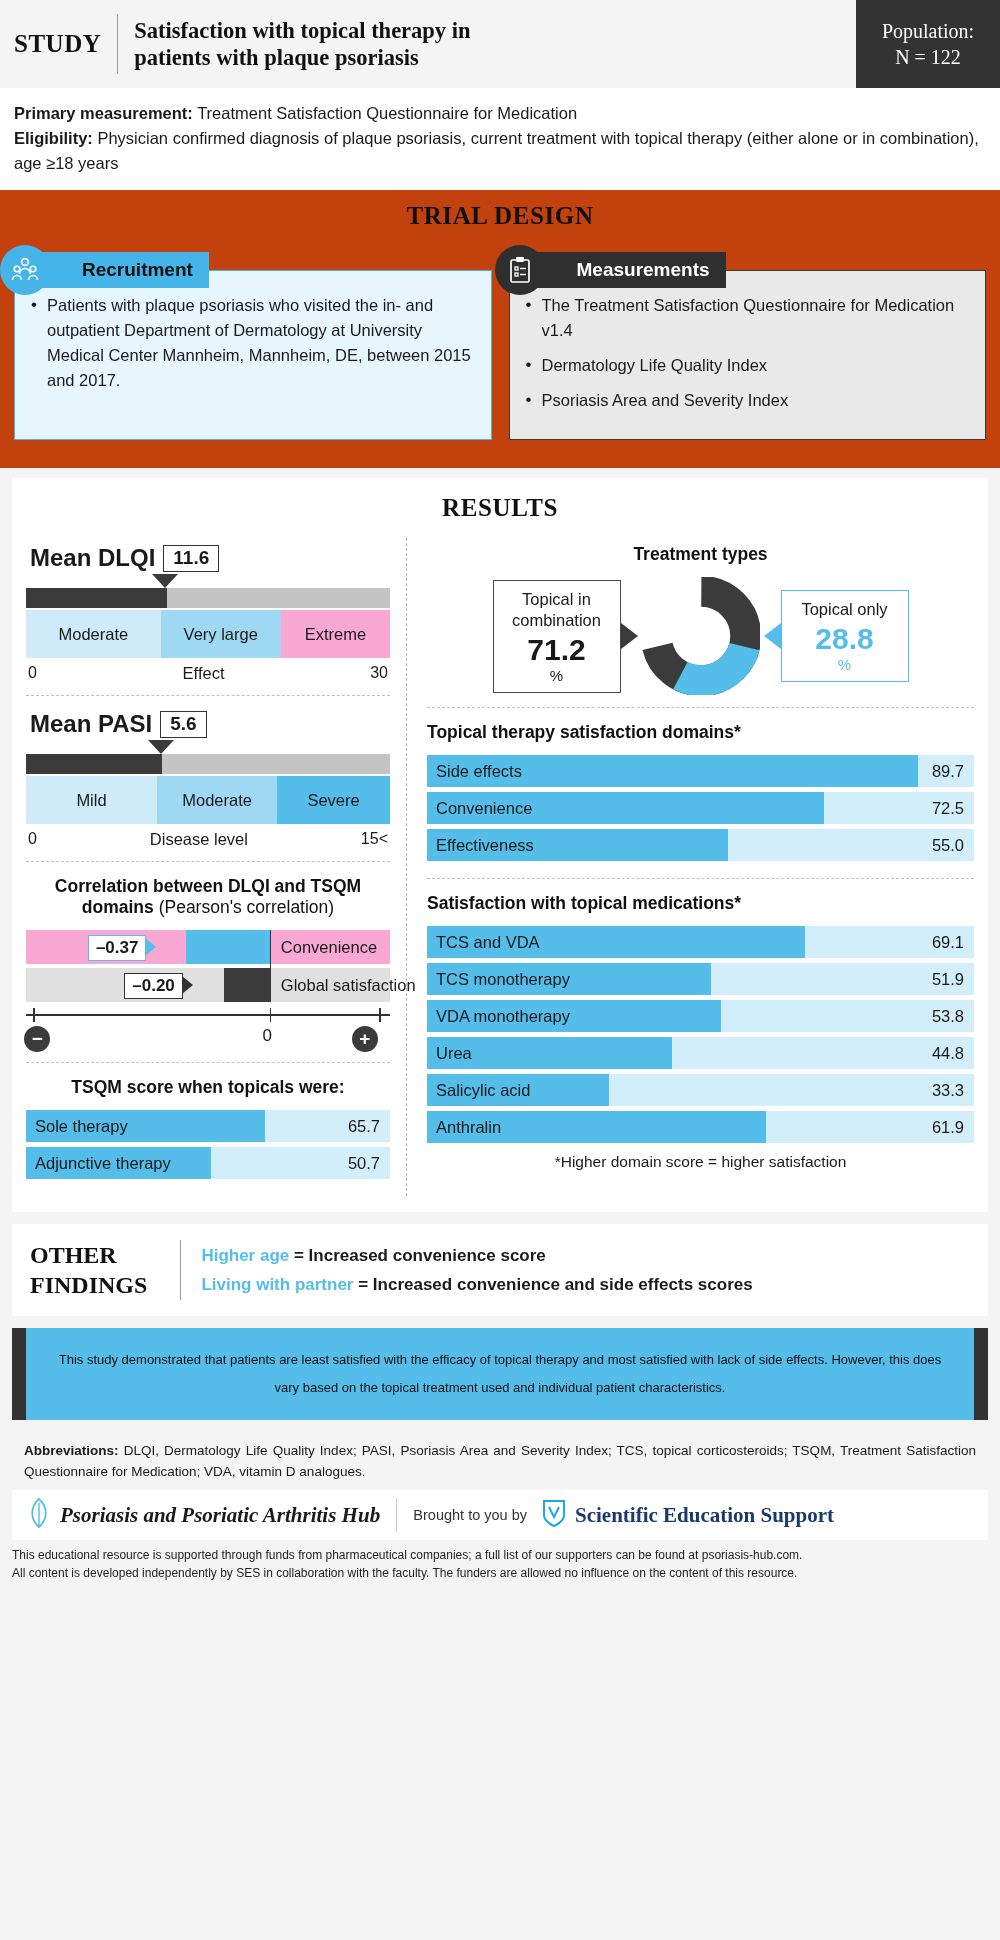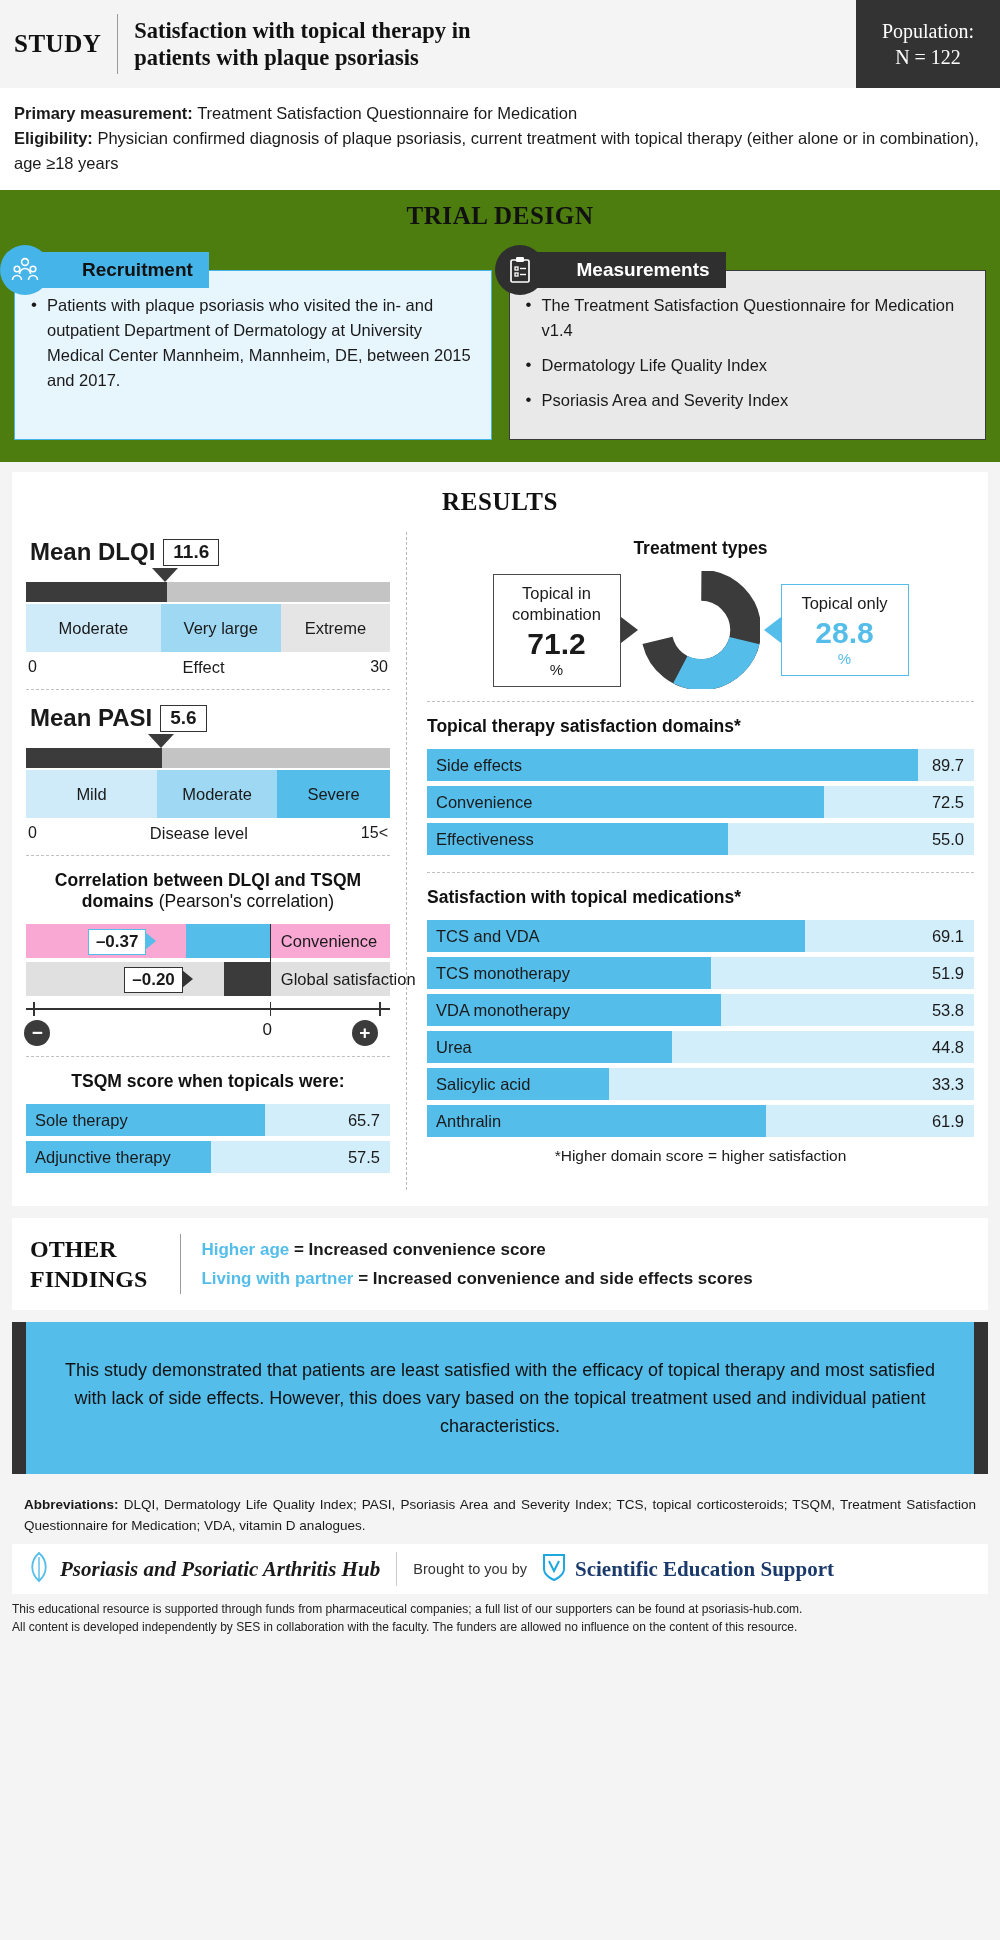--- a/index.html
+++ b/index.html
@@ -30,21 +30,21 @@
     display:flex; flex-direction:column; align-items:center; justify-content:center;
     font-family:"Liberation Serif", serif; font-size:20px; line-height:26px;
   }
 
   
   .method { background:#ffffff; padding:13px 14px 14px 14px; }
   .method p { font-size:16.5px; line-height:25px; color:#1a1a1a; }
   .method b { font-weight:bold; }
 
   
-  .trial { background:#4d7c0f; padding:12px 14px 22px 14px; }
+  .trial { background:#c2410c; padding:12px 14px 28px 14px; }
   .trial h2 {
     text-align:center; font-family:"Liberation Serif", serif;
     font-size:25px; font-weight:bold; letter-spacing:.6px; margin-bottom:22px; color:#111;
   }
   .trial-cols { display:flex; gap:17px; }
   .tcard { flex:1; position:relative; padding-top:18px; }
   .tcard-body {
     border:1.5px solid #45b4e8; background:#e7f5fd;
     min-height:170px; padding:22px 14px 14px 14px;
   }
@@ -160,21 +160,21 @@
     width:130px; color:#111;
   }
   .other-div { width:1.4px; align-self:stretch; background:#9a9a9a; margin:0 20px; }
   .other-list div { font-size:17px; line-height:29px; font-weight:bold; }
   .other-list .hl { color:#54bdea; }
 
   
   .concl-wrap { margin:12px 12px 0 12px; display:flex; background:#54bdea; }
   .concl-edge { width:14px; background:#333333; }
   .concl {
-    flex:1; padding:34px 26px; text-align:center; font-size:18px; line-height:28px; color:#111;
+    flex:1; padding:18px 26px; text-align:center; font-size:13px; line-height:28px; color:#111;
   }
 
   
   .abbr { background:#f4f4f4; margin:10px 12px 0 12px; padding:10px 12px 8px 12px; }
   .abbr p { font-size:13.5px; line-height:21px; text-align:justify; }
   .abbr b { font-weight:bold; }
   .cite { margin:0 12px; padding:8px 12px 10px 12px; border-top:1.2px solid #ddd; background:#f4f4f4; }
   .cite p { font-size:14px; }
   .cite i { font-style:italic; }
   .brand {
@@ -281,21 +281,21 @@
           </div>
           <div class="scale-pointer-row">
             <div class="scale-pointer" style="left:34.5%"></div>
           </div>
           <div class="scale-bar">
             <div class="fill" style="width:38.7%"></div>
           </div>
           <div class="scale-cats">
             <div class="cat" style="width:37%;background:#cfeaf8">Moderate</div>
             <div class="cat" style="width:33%;background:#9fd8f2">Very large</div>
-            <div class="cat" style="width:30%;background:#e5e5e5">Extreme</div>
+            <div class="cat" style="width:30%;background:#f9a8d4">Extreme</div>
           </div>
           <div class="scale-axis">
             <span>0</span>
             <span class="mid">Effect</span>
             <span>30</span>
           </div>
         </div>
 
         <div class="sec">
           <div class="scale-head">
@@ -358,21 +358,21 @@
         <div class="sec">
           <div class="sec-title">TSQM score when topicals were:</div>
           <div class="vbar">
             <div class="fillb" style="width:65.7%"></div>
             <span class="nm">Sole therapy</span>
             <span class="vl">65.7</span>
           </div>
           <div class="vbar">
             <div class="fillb" style="width:50.7%"></div>
             <span class="nm">Adjunctive therapy</span>
-            <span class="vl">57.5</span>
+            <span class="vl">50.7</span>
           </div>
         </div>
 
       </div>
 
       <div class="res-divider"></div>
 
       <div class="res-right">
 
         <div class="sec">

